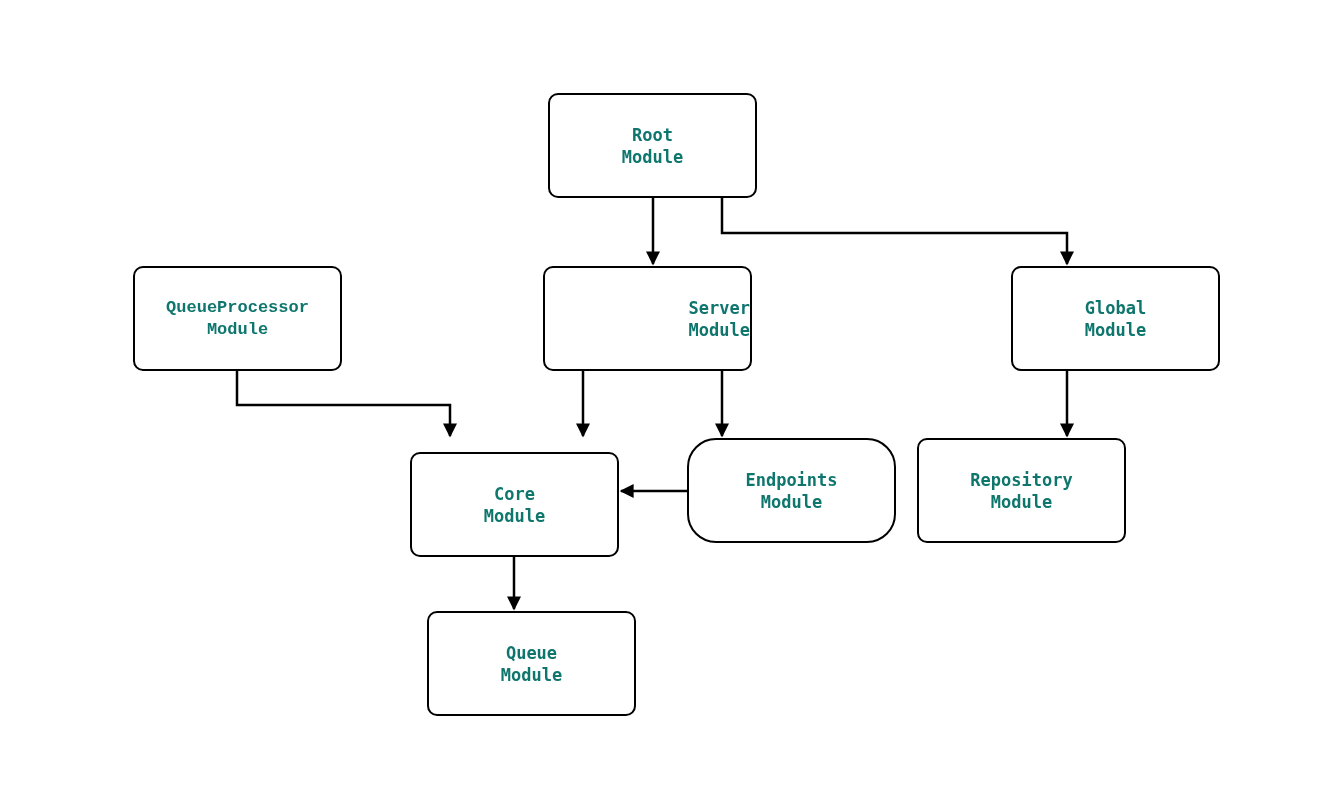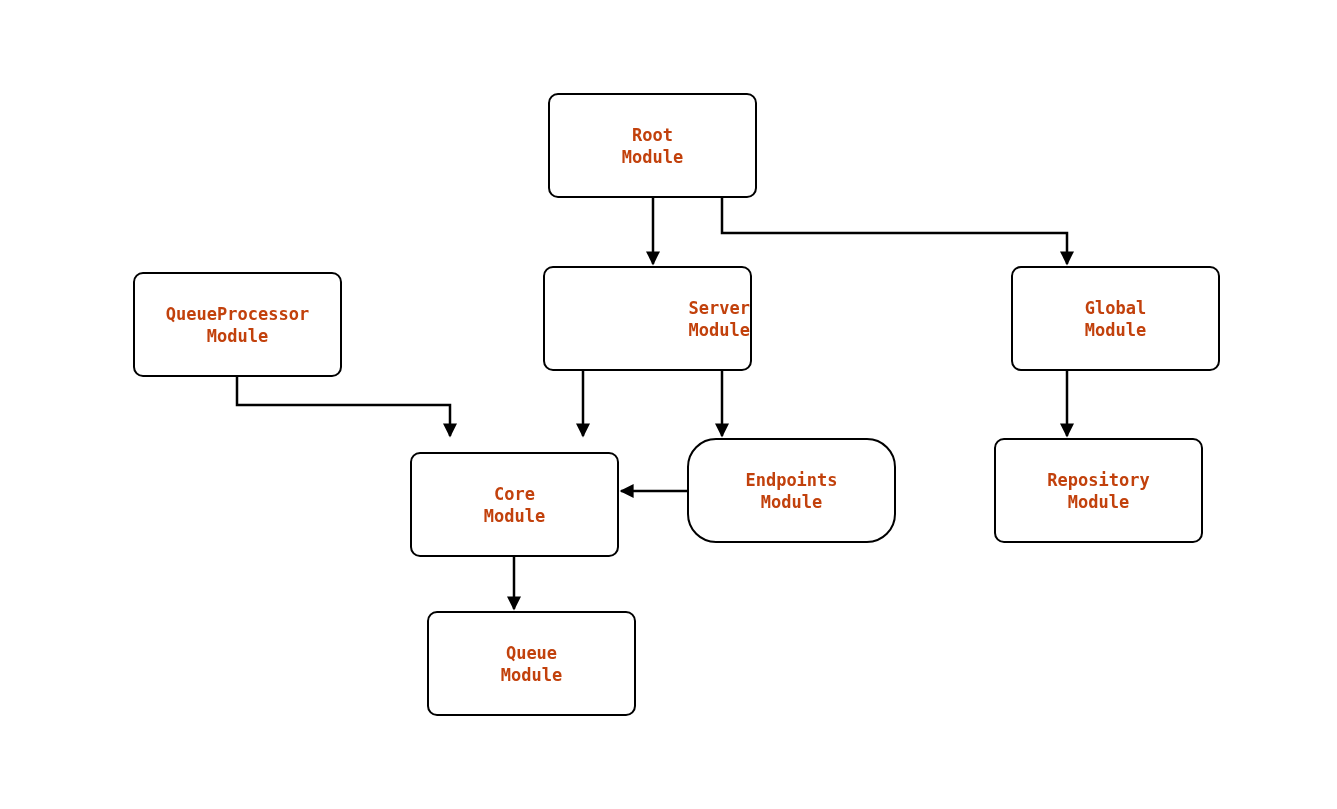--- a/index.html
+++ b/index.html
@@ -32,31 +32,31 @@
     border: 2.5px solid #000000;
     border-radius: 10px;
     display: flex;
     flex-direction: column;
     align-items: center;
     justify-content: center;
     text-align: center;
     font-weight: bold;
     font-size: 17px;
     line-height: 22px;
-    color: #c2410c;
+    color: #0f766e;
   }
   .node span { display: block; }
 
   .node-root          { left: 548px;  top: 93px;  }
-  .node-queueprocessor{ left: 133px;  top: 272px; }
+  .node-queueprocessor{ left: 133px;  top: 266px; font-family: Liberation Mono, monospace; }
   .node-server        { left: 543px;  top: 266px; align-items: flex-end; }
   .node-global        { left: 1011px;  top: 266px; }
   .node-core          { left: 410px;  top: 438px; margin-top: 14px; }
   .node-endpoints     { left: 687px;  top: 438px; border-radius: 29px; }
-  .node-repository    { left: 994px;  top: 438px; }
+  .node-repository    { left: 917px;  top: 438px; }
   .node-queue         { left: 410px;  top: 611px; margin-left: 17px; }
 
   .edge {
     fill: none;
     stroke: #000000;
     stroke-width: 2.5;
   }
 </style>
 </head>
 <body>

